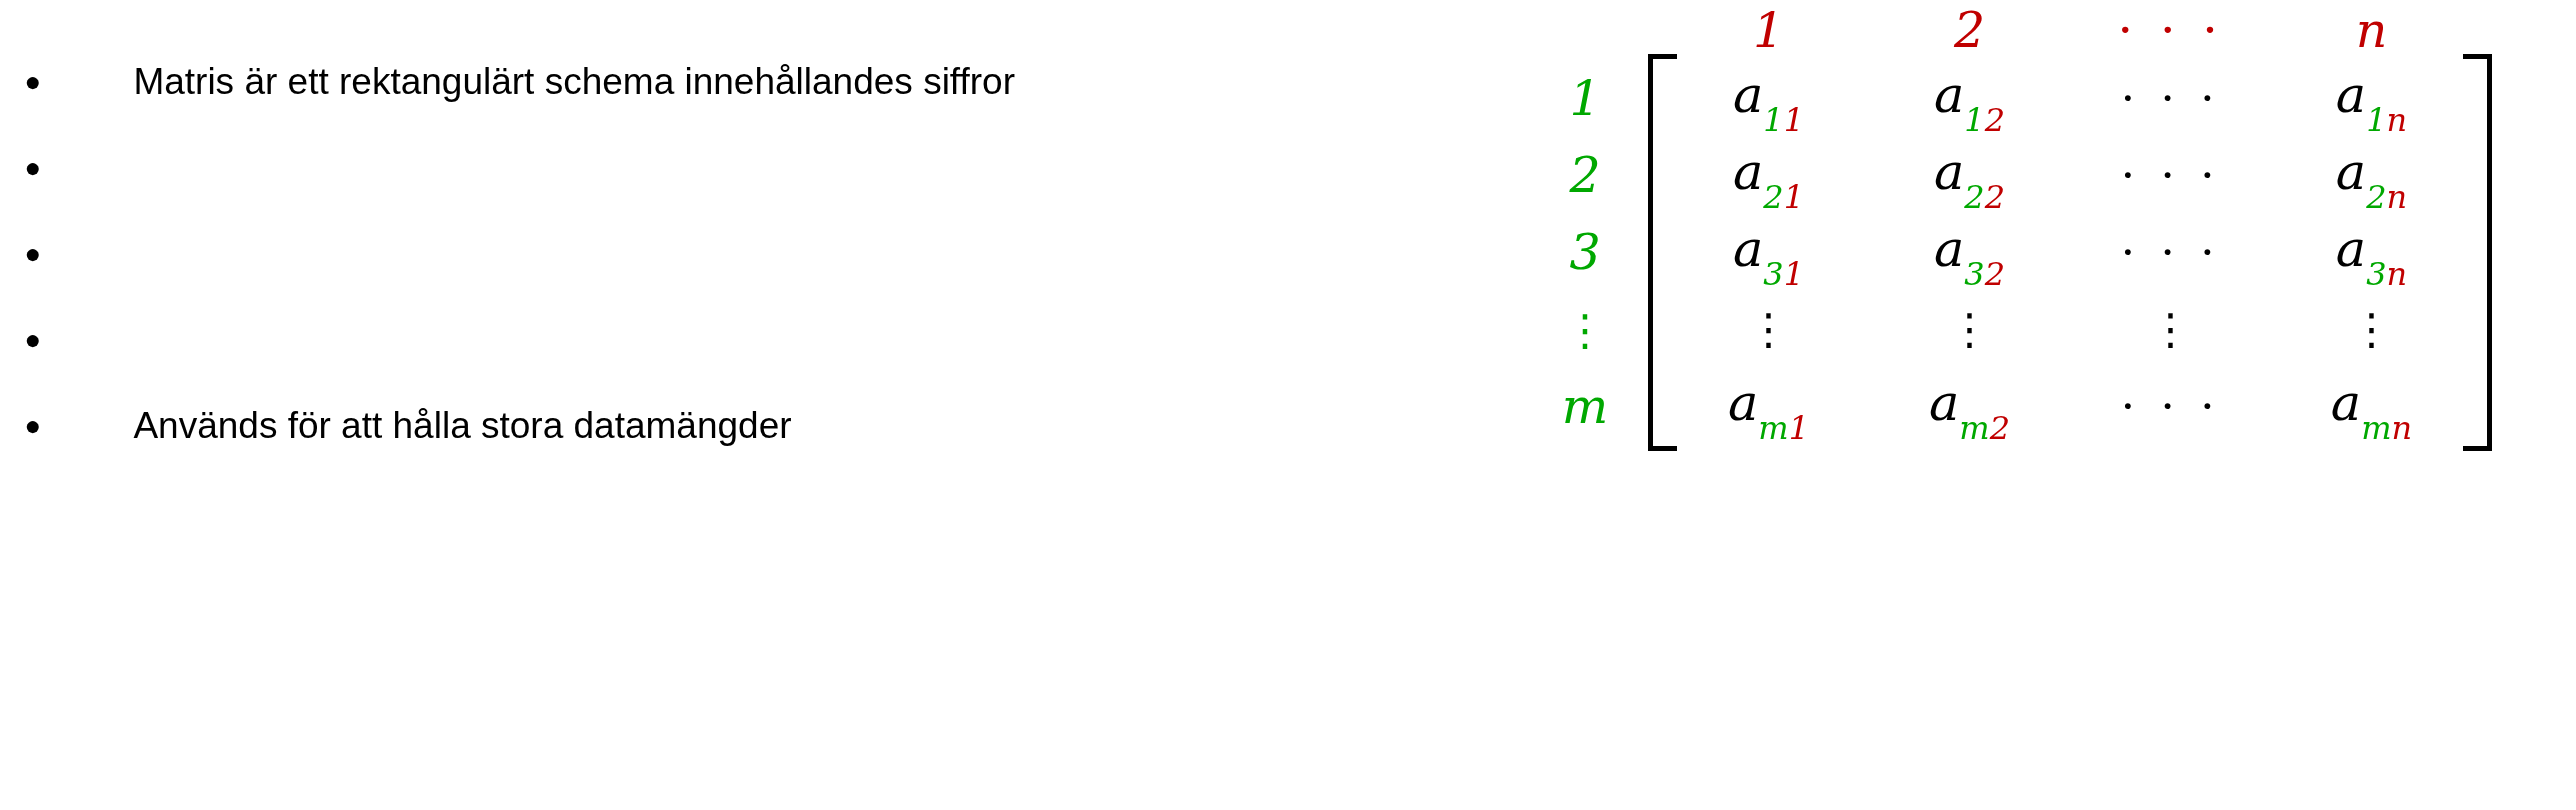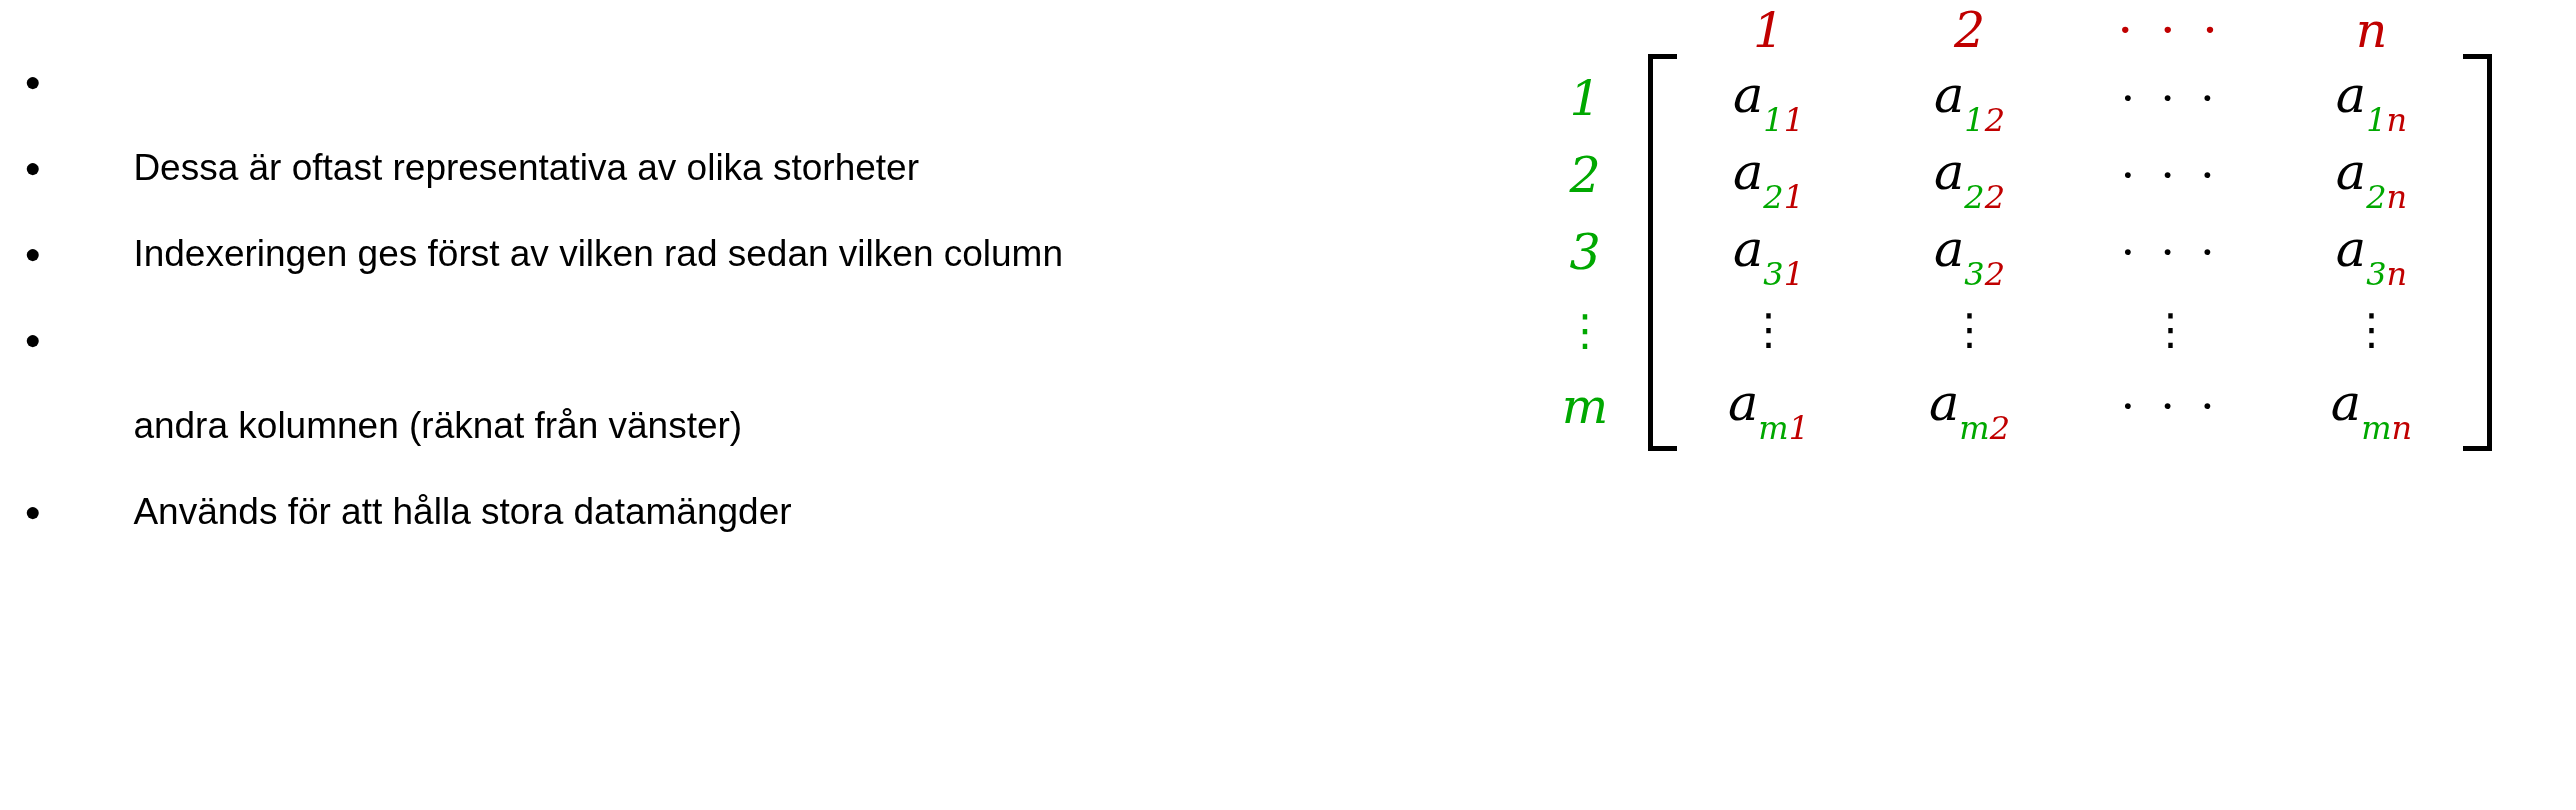--- a/index.html
+++ b/index.html
@@ -164,40 +164,35 @@
 </style>
 </head>
 <body>
 
 <div class="slide">
 
   <div class="bullets">
 
     <div class="bullet-row">
       <span class="bullet-mark">●</span>
-    </div>
-
-    <div class="bullet-row">
-      <span class="bullet-mark">●</span>
-      <span class="bullet-text">Dessa är oftast representativa av olika storheter</span>
-    </div>
-
-    <div class="bullet-row">
-      <span class="bullet-mark">●</span>
-      <span class="bullet-text">Indexeringen ges först av vilken rad sedan vilken column</span>
-    </div>
-
-    <div class="bullet-row">
-      <span class="bullet-mark">●</span>
-    </div>
-
-    <div class="cont-row">
-      <span class="cont-spacer"></span>
-      <span class="bullet-text">andra kolumnen (räknat från vänster)</span>
-    </div>
+      <span class="bullet-text">Matris är ett rektangulärt schema innehållandes siffror</span>
+    </div>
+
+    <div class="bullet-row">
+      <span class="bullet-mark">●</span>
+    </div>
+
+    <div class="bullet-row">
+      <span class="bullet-mark">●</span>
+    </div>
+
+    <div class="bullet-row">
+      <span class="bullet-mark">●</span>
+    </div>
+
 
     <div class="bullet-row">
       <span class="bullet-mark">●</span>
       <span class="bullet-text">Används för att hålla stora datamängder</span>
     </div>
 
   </div>
 
   <div class="matrix-figure">
     <table class="mx-table">

